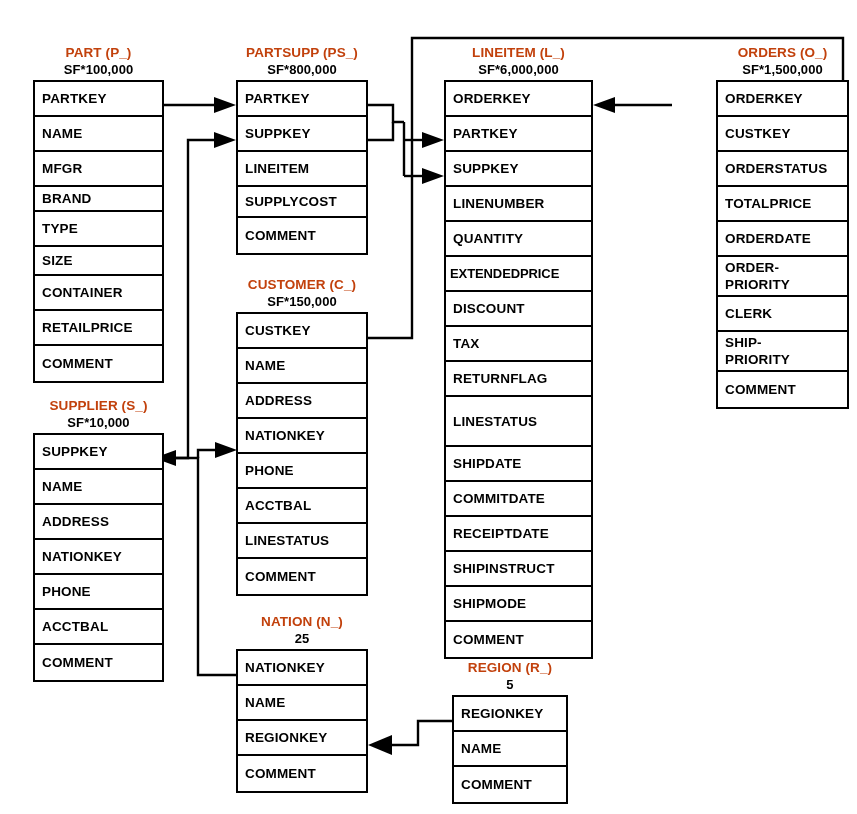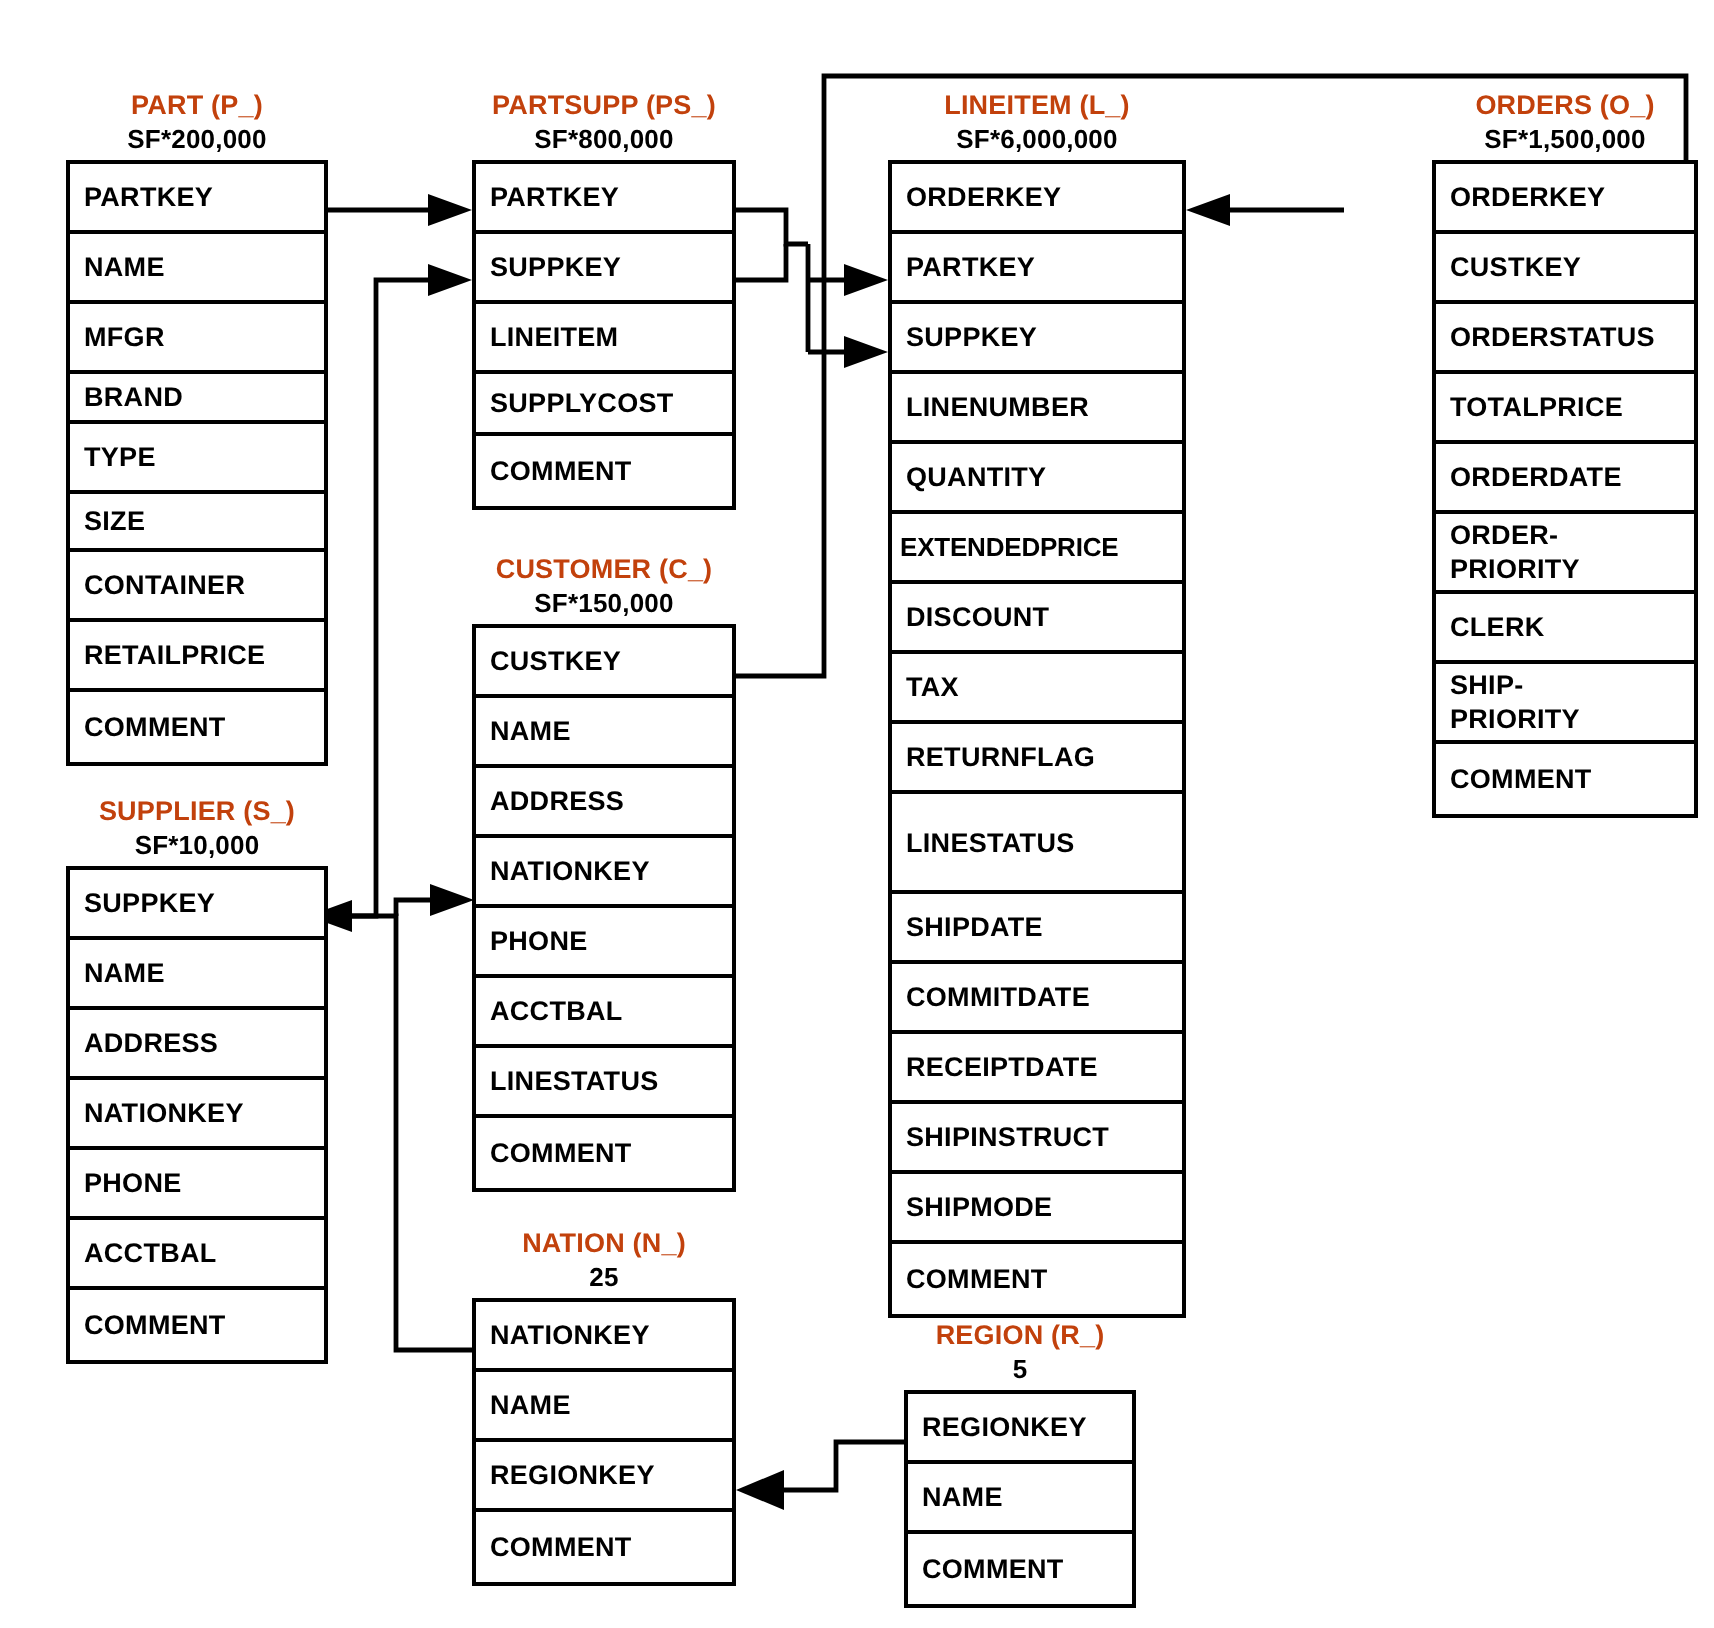--- a/index.html
+++ b/index.html
@@ -142,21 +142,21 @@
     </g>
 
     <g>
       <polyline points="452,721 418,721 418,745 392,745"></polyline>
       <polygon points="392,735 368,745 392,755"></polygon>
     </g>
   </svg>
 
   <div class="entity" style="left:33px; top:44px; width:131px;">
     <div class="entity-caption">PART (P_)</div>
-    <div class="entity-count">SF*200,000</div>
+    <div class="entity-count">SF*100,000</div>
     <div class="entity-box">
       <div class="field-row" style="height:35px">PARTKEY</div>
       <div class="field-row" style="height:35px">NAME</div>
       <div class="field-row" style="height:35px">MFGR</div>
       <div class="field-row" style="height:25px">BRAND</div>
       <div class="field-row" style="height:35px">TYPE</div>
       <div class="field-row" style="height:29px">SIZE</div>
       <div class="field-row" style="height:35px">CONTAINER</div>
       <div class="field-row" style="height:35px">RETAILPRICE</div>
       <div class="field-row" style="height:35px">COMMENT</div>

